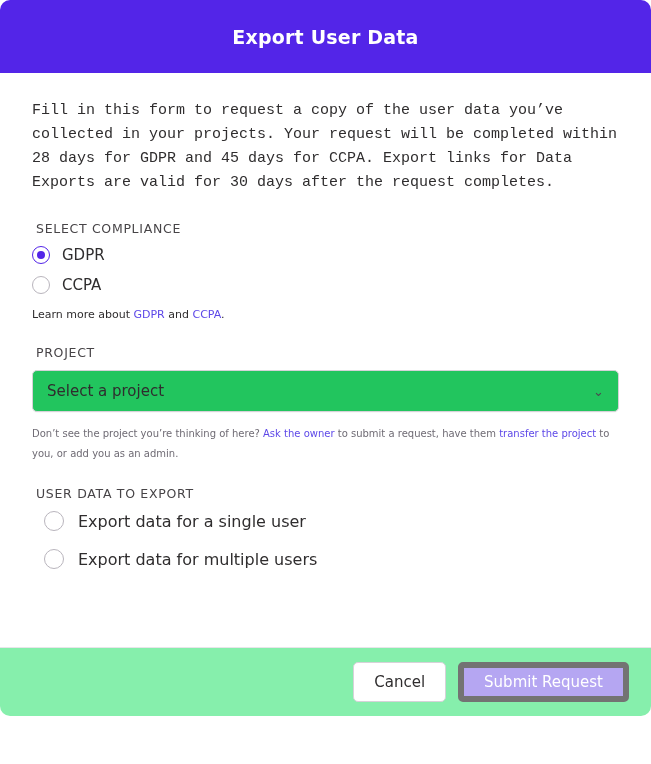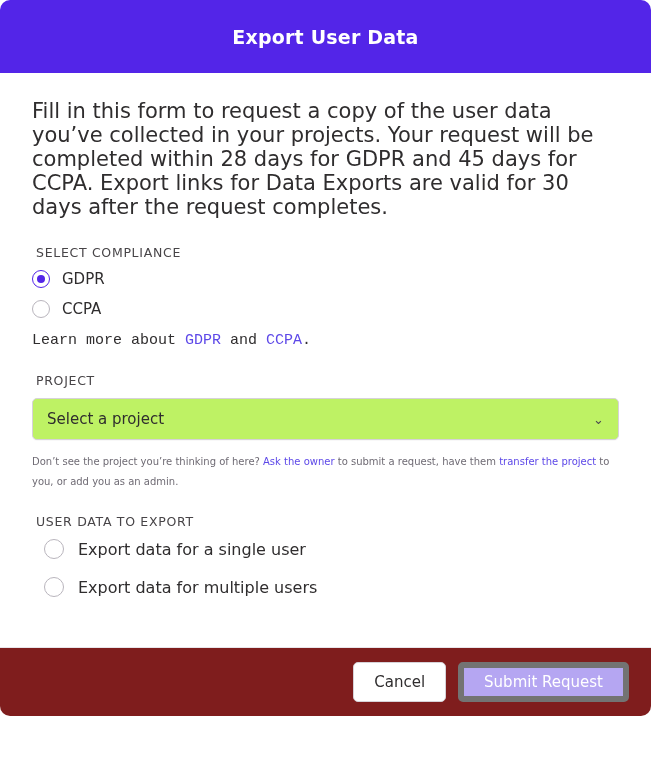--- a/index.html
+++ b/index.html
@@ -37,25 +37,26 @@
     font-size: 19px;
     font-weight: bold;
     letter-spacing: 0.2px;
   }
   .modal-body {
     flex: 1 1 auto;
     padding: 26px 32px 10px 32px;
     overflow: hidden;
   }
   .intro {
-    font-size: 21px;
+    font-size: 15px;
     line-height: 24px;
     color: #2f2d2e;
     margin: 0 0 26px 0;
     max-width: 590px;
+    font-family: Liberation Mono, monospace;
   }
   .section-label {
     font-size: 12.5px;
     letter-spacing: 0.7px;
     color: #474447;
     text-transform: uppercase;
     margin: 0 0 10px 4px;
   }
   .radio-row {
     display: flex;
@@ -85,39 +86,38 @@
     background: #5325e8;
     left: 50%;
     top: 50%;
     transform: translate(-50%, -50%);
   }
   .radio-label {
     font-size: 15px;
     color: #2f2d2e;
   }
   .learn-line {
-    font-size: 15px;
+    font-size: 11px;
     color: #2f2d2e;
     margin: 14px 0 24px 0;
-    font-family: Liberation Mono, monospace;
   }
   a.link {
     color: #5d48e8;
     text-decoration: none;
   }
   .select-wrap {
     position: relative;
     margin-bottom: 12px;
   }
   .select-box {
     width: 100%;
     height: 42px;
     border: 1px solid #d6d2d8;
     border-radius: 5px;
-    background: #bef264;
+    background: #22c55e;
     box-sizing: border-box;
     display: flex;
     align-items: center;
     padding: 0 14px;
     font-size: 15px;
     color: #2f2d2e;
     box-shadow: 0 1px 1px rgba(0,0,0,0.03);
   }
   .chev {
     margin-left: auto;
@@ -160,21 +160,21 @@
     color: #2f2d2e;
   }
   .modal-footer {
     flex: 0 0 auto;
     border-top: 1px solid #e8e5ea;
     padding: 14px 22px;
     display: flex;
     justify-content: flex-end;
     align-items: center;
     gap: 12px;
-    background: #7f1d1d;
+    background: #86efac;
   }
   .btn {
     font-family: inherit;
     font-size: 15px;
     border-radius: 5px;
     height: 40px;
     padding: 0 20px;
     cursor: pointer;
     box-sizing: border-box;
   }

